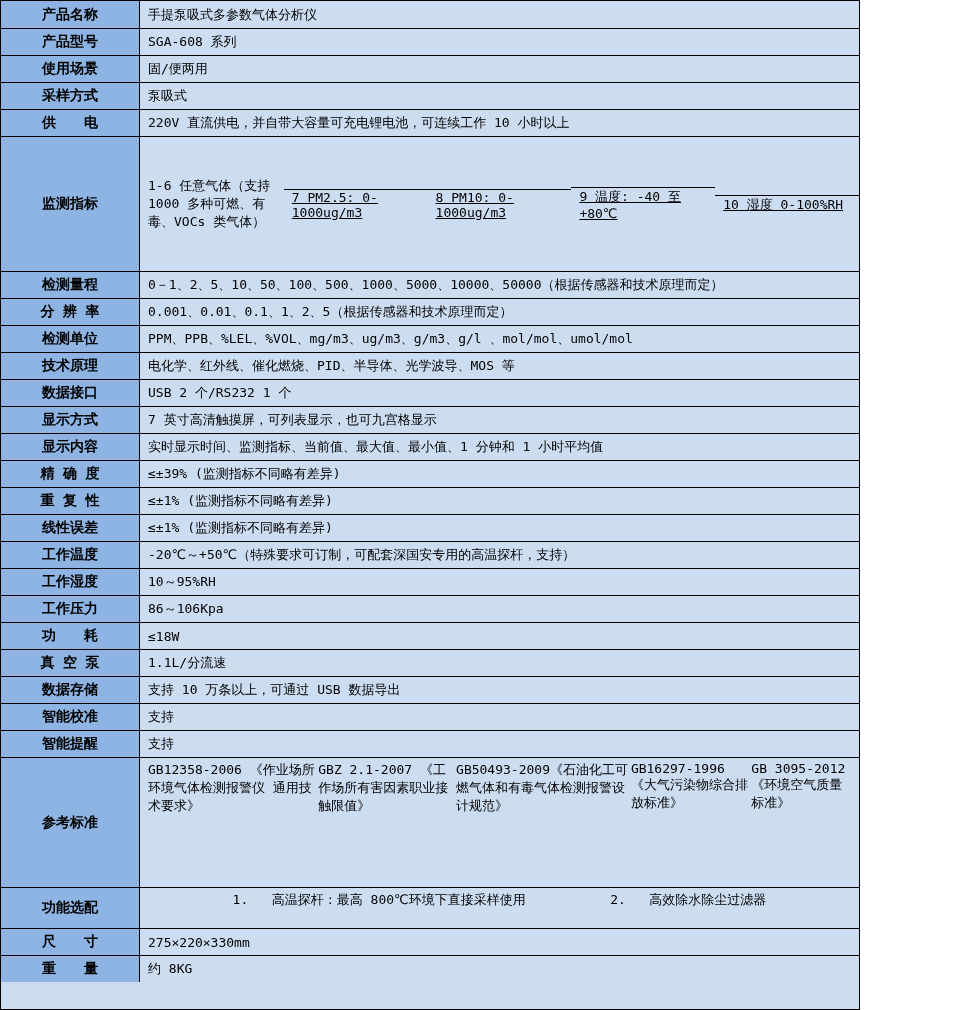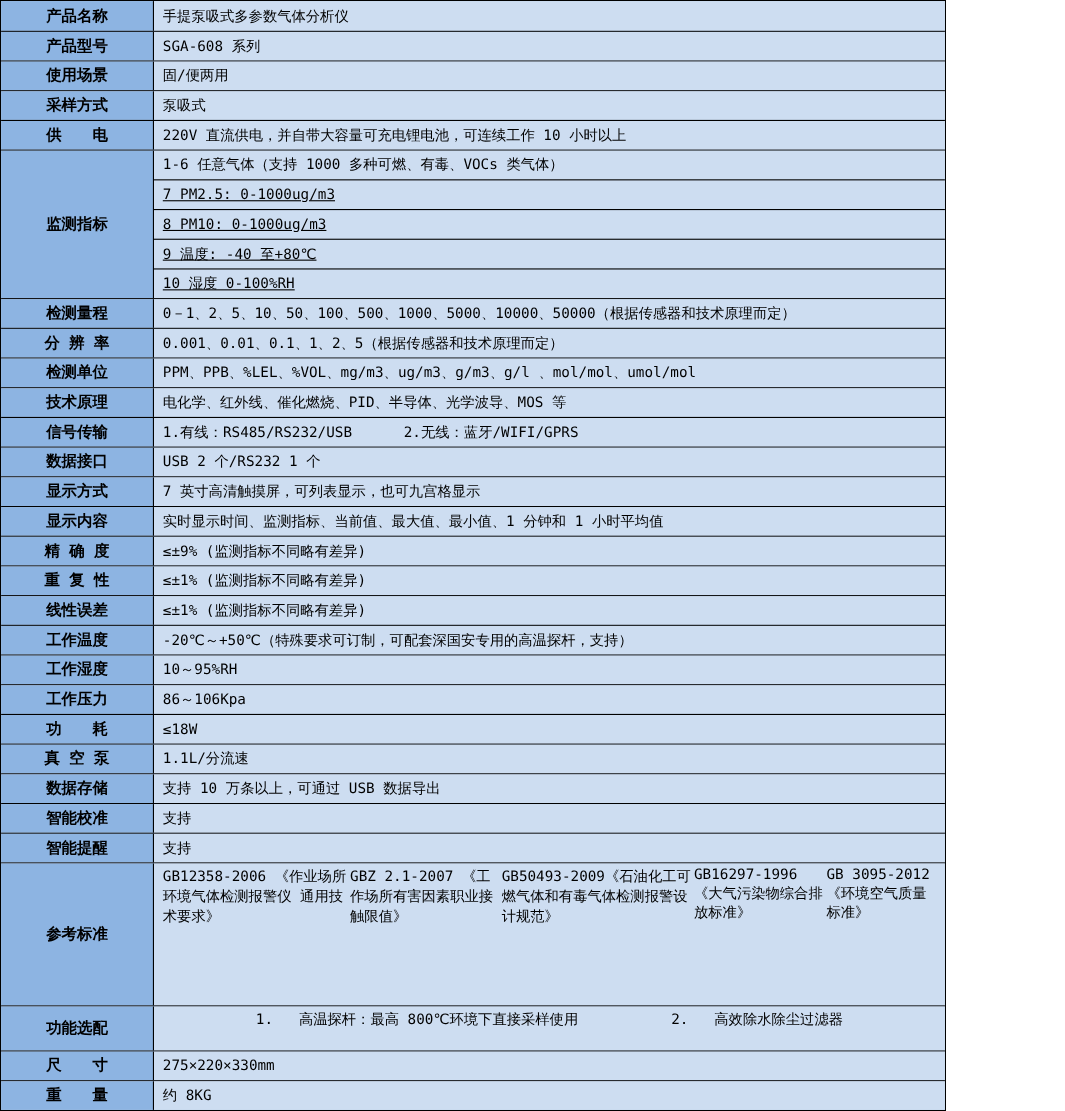--- a/index.html
+++ b/index.html
@@ -44,22 +44,23 @@
     display: flex;
     align-items: center;
     padding: 0 8px;
     font-size: 13px;
     white-space: pre-wrap;
     overflow: hidden;
   }
   .value-stack {
     flex: 1 1 auto;
     display: flex;
-    flex-direction: column;
-    background: var(--cell-bg, #CDDDF1);
+    flex-direction: row;
+    background: var(--cell-bg, #CDDDF1);
+    align-items: center;
   }
   .subvalue {
     flex: 1 1 0;
     display: flex;
     align-items: center;
     padding: 0 8px;
     font-size: 13px;
     white-space: pre-wrap;
   }
   .subvalue + .subvalue { border-top: 1px solid var(--border, #000); text-decoration: underline; }
@@ -128,43 +129,39 @@
   <div class="row">
     <div class="label">检测单位</div>
     <div class="value">PPM、PPB、%LEL、%VOL、mg/m3、ug/m3、g/m3、g/l 、mol/mol、umol/mol</div>
   </div>
 
   <div class="row">
     <div class="label">技术原理</div>
     <div class="value">电化学、红外线、催化燃烧、PID、半导体、光学波导、MOS 等</div>
   </div>
 
-  <div class="row">
-    <div class="label">信号传输</div>
-    <div class="value">1.有线：RS485/RS232/USB      2.无线：蓝牙/WIFI/GPRS</div>
-  </div>
 
   <div class="row">
     <div class="label">数据接口</div>
     <div class="value">USB 2 个/RS232 1 个</div>
   </div>
 
   <div class="row">
     <div class="label">显示方式</div>
     <div class="value">7 英寸高清触摸屏，可列表显示，也可九宫格显示</div>
   </div>
 
   <div class="row">
     <div class="label">显示内容</div>
     <div class="value">实时显示时间、监测指标、当前值、最大值、最小值、1 分钟和 1 小时平均值</div>
   </div>
 
   <div class="row">
     <div class="label">精 确 度</div>
-    <div class="value">≤±9% (监测指标不同略有差异)</div>
+    <div class="value">≤±39% (监测指标不同略有差异)</div>
   </div>
 
   <div class="row">
     <div class="label">重 复 性</div>
     <div class="value">≤±1% (监测指标不同略有差异)</div>
   </div>
 
   <div class="row">
     <div class="label">线性误差</div>
     <div class="value">≤±1% (监测指标不同略有差异)</div>

